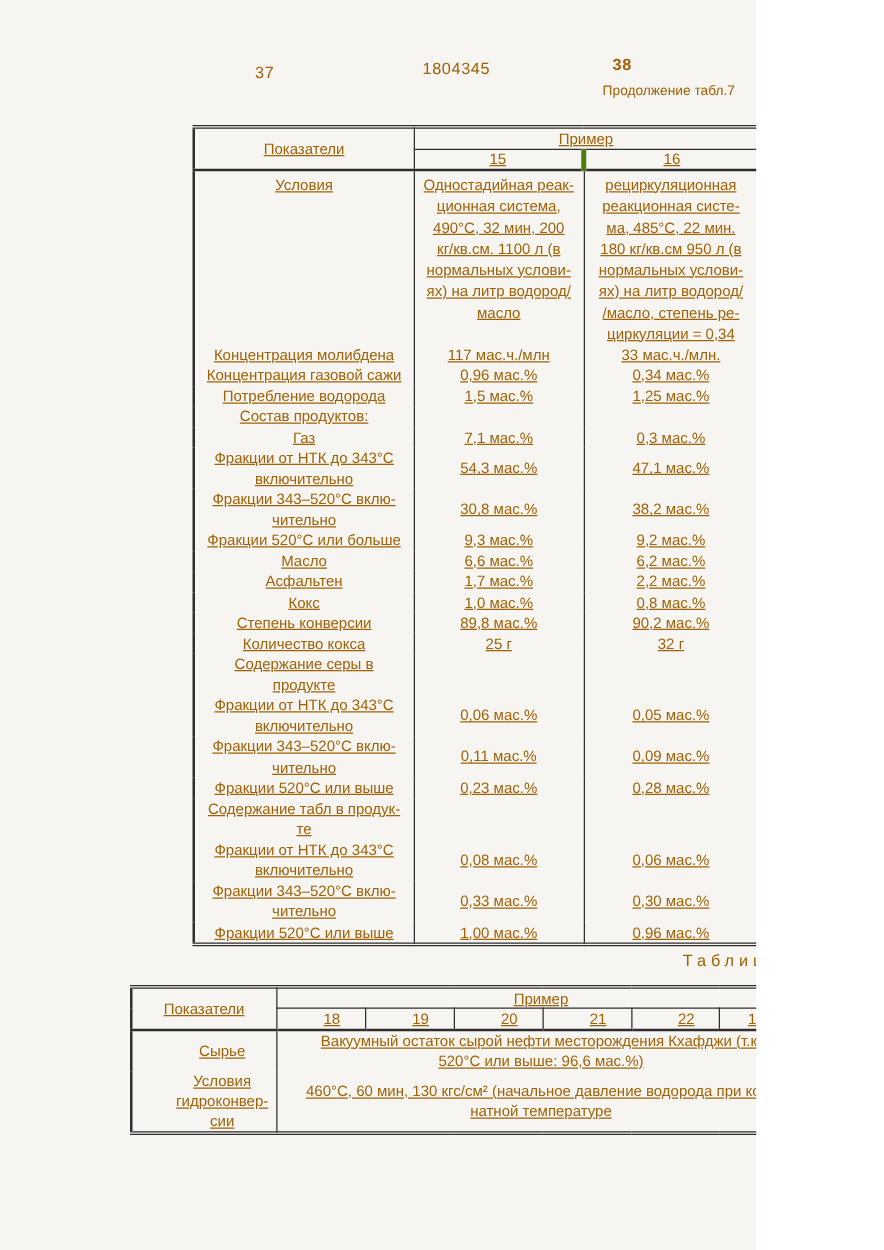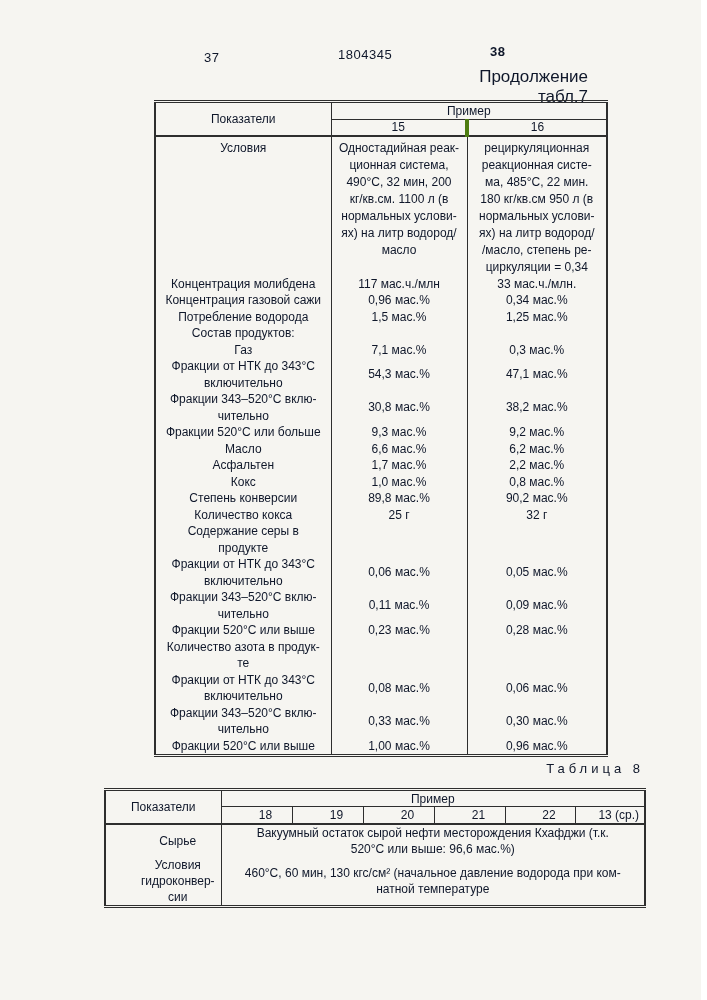--- a/index.html
+++ b/index.html
@@ -1,33 +1,33 @@
 <!DOCTYPE html>
 <html><head>
 <meta charset="utf-8">
 <style>
   * { margin:0; padding:0; box-sizing:border-box; }
   html,body { background:#fff; }
   .page {
-    position:relative; width:701px; height:1000px;
+    position:relative; width:605px; height:1000px;
     background:#f6f5f1;
     font-family:"Liberation Sans", sans-serif;
-    color:#0f172a; overflow:hidden;
+    color:#a16207; overflow:hidden;
   }
   .runhead-item { position:absolute; font-size:13px; letter-spacing:0.5px; }
   #pn-left   { left:204px; top:50px; }
   #pn-center { left:338px; top:47px; }
   #pn-right  { left:490px; top:44px;font-weight:bold; }
   .continuation {
     position:absolute; top:67px; left:440px; width:148px;
-    font-size:17px; text-align:right;
+    font-size:11px; text-align:right;
   }
   table { position:absolute; border-collapse:collapse; table-layout:fixed;
           border-left:2px solid #2e2e2e; border-right:2px solid #2e2e2e;
-          border-top:3px double #2e2e2e; border-bottom:3px double #2e2e2e; }
+          border-top:3px double #2e2e2e; border-bottom:3px double #2e2e2e;text-decoration:underline; }
   th, td {
     font-size:12px; font-weight:normal; text-align:center;
     vertical-align:middle; white-space:pre-line; padding:0 2px;
     overflow:hidden;
   }
   
   .t7 { left:154px; top:100px; width:452px; }
   .t7 thead th { height:18px; }
   .t7 th.ind  { border-right:1px solid #2e2e2e; border-bottom:2px solid #2e2e2e; }
   .t7 th.grp  { border-bottom:1px solid #2e2e2e; }
@@ -181,21 +181,21 @@
 чительно</td>
           <td class="val">0,11 мас.%</td>
           <td class="val">0,09 мас.%</td>
         </tr>
         <tr>
           <td class="lbl">Фракции 520°С  или выше</td>
           <td class="val">0,23 мас.%</td>
           <td class="val">0,28 мас.%</td>
         </tr>
         <tr>
-          <td class="lbl">Количество азота в продук-
+          <td class="lbl">Содержание табл в продук-
 те</td>
           <td class="val"></td>
           <td class="val"></td>
         </tr>
         <tr>
           <td class="lbl">Фракции от НТК до 343°С
 включительно</td>
           <td class="val">0,08 мас.%</td>
           <td class="val">0,06 мас.%</td>
         </tr>

